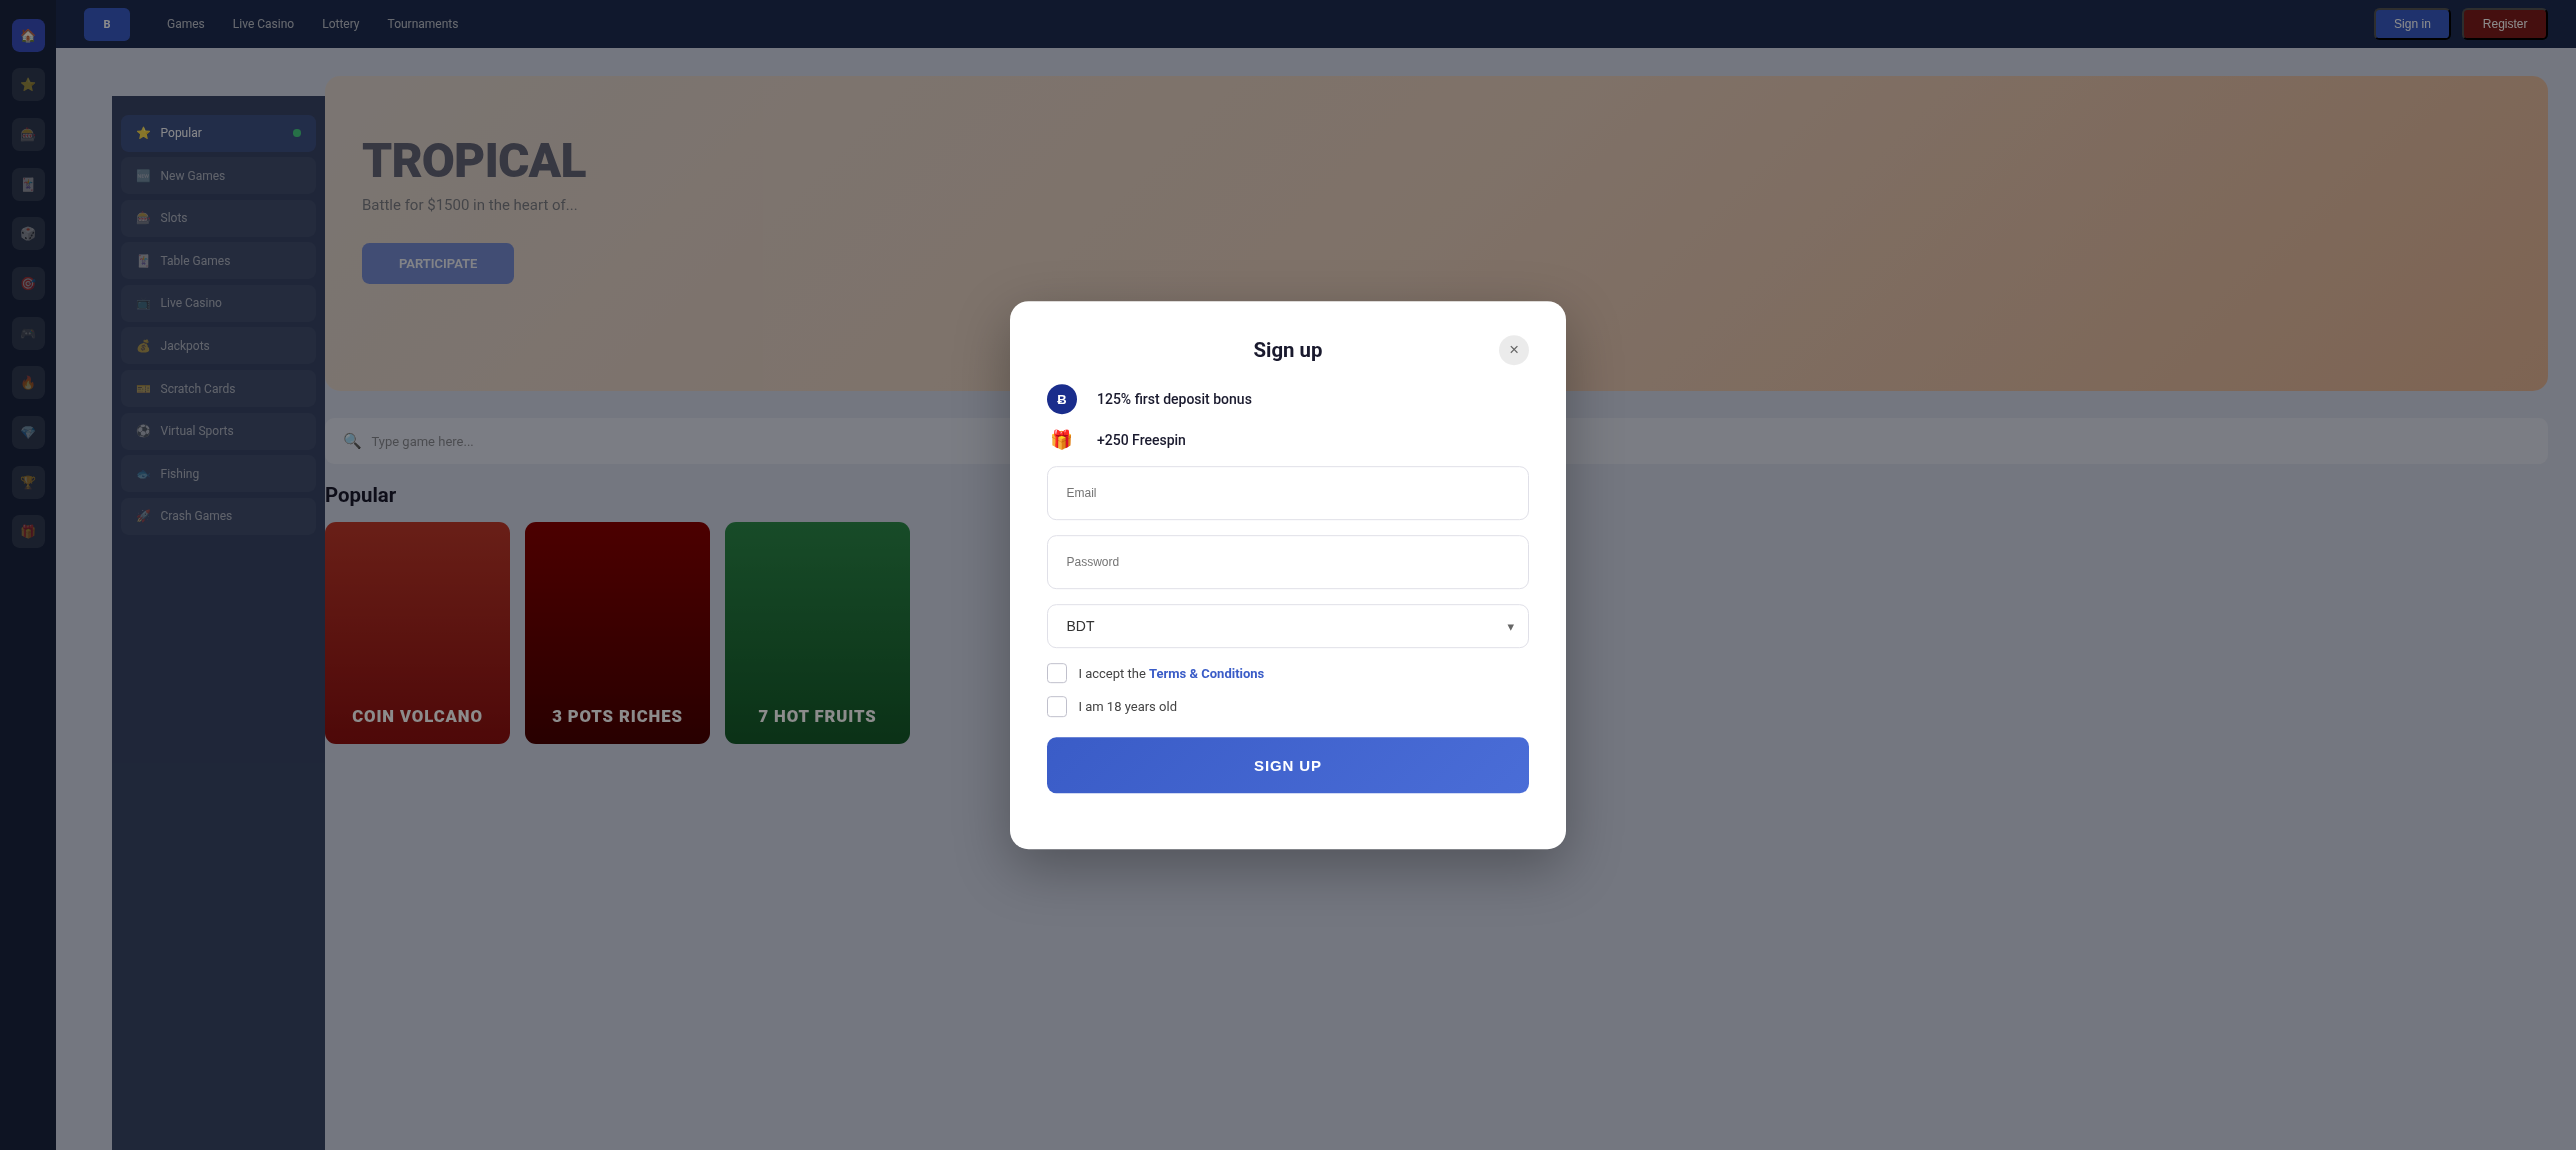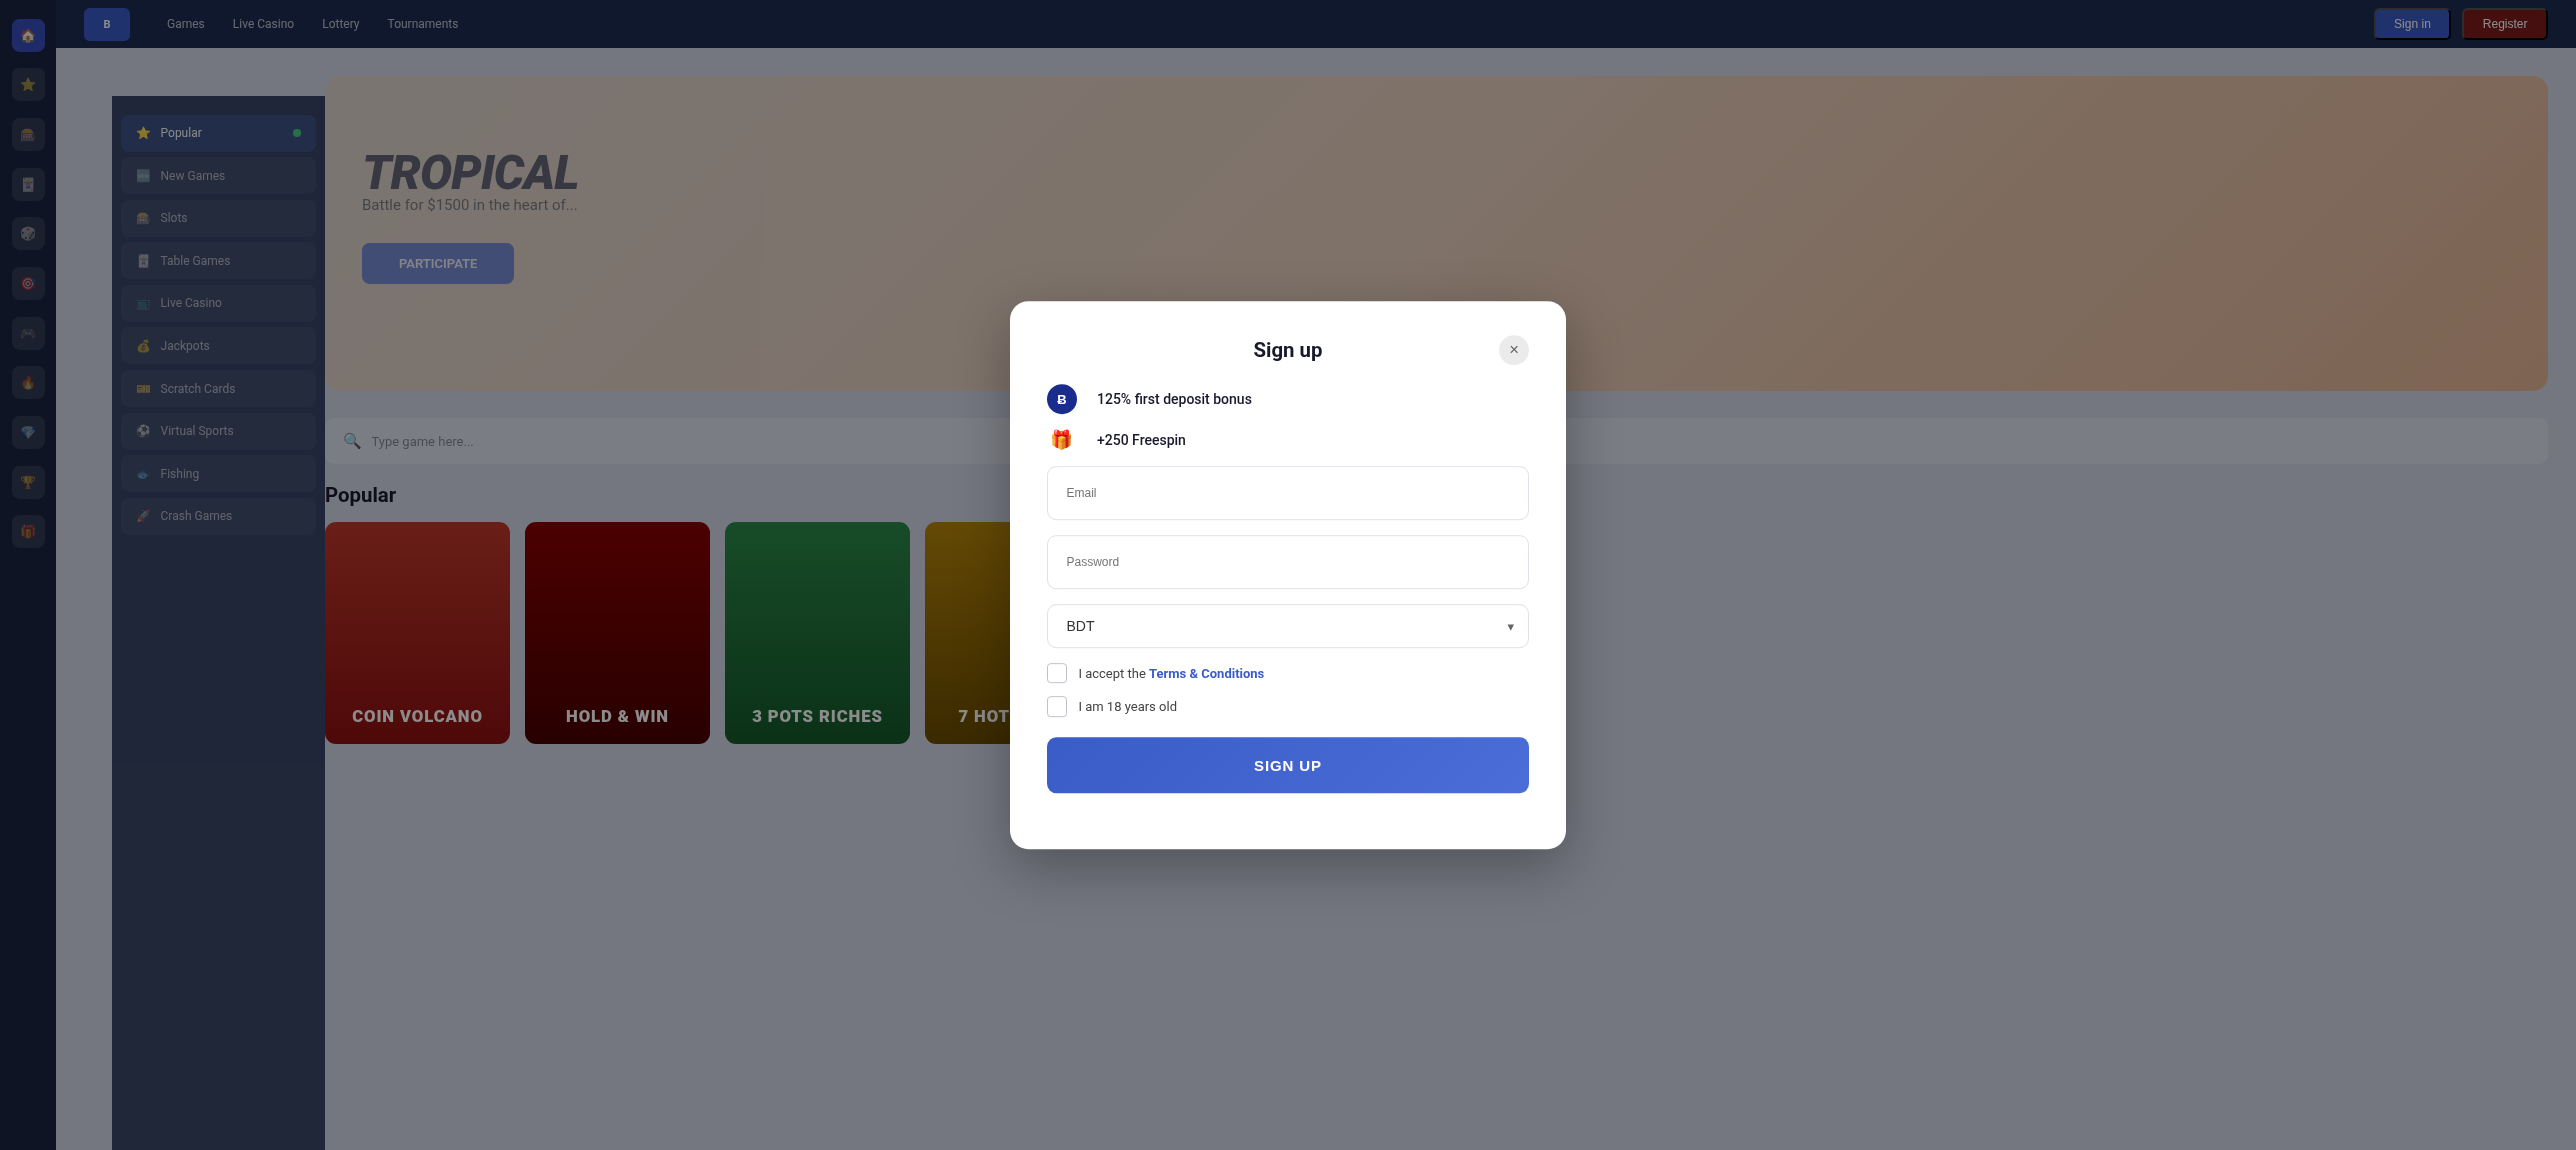--- a/index.html
+++ b/index.html
@@ -137,26 +137,25 @@
       height: 315px;
       background: linear-gradient(135deg, #e8d5c0 0%, #f5c8a0 50%, #f0a060 100%);
       border-radius: 15px;
       overflow: hidden;
       opacity: 0.6;
     }
 
     .hero-title {
       position: absolute;
       left: 37px;
-      top: 68px;
+      top: 56px;
       font-size: 48px;
       font-weight: 900;
       color: #1a1a2e;
       letter-spacing: -0.9px;
-      font-style: italic;
     }
 
     .hero-subtitle {
       position: absolute;
       left: 37px;
       top: 120px;
       font-size: 15px;
       color: #444;
     }
 
@@ -582,23 +581,20 @@
     <span class="search-placeholder">Type game here...</span>
   </div>
 
   <div class="popular-section">
     <div class="popular-title">Popular</div>
     <div class="games-grid">
       <div class="game-card">
         <div class="game-card-title">COIN VOLCANO</div>
       </div>
       <div class="game-card">
-        <div class="game-card-title">HOLD &amp; WIN</div>
-      </div>
-      <div class="game-card">
         <div class="game-card-title">3 POTS RICHES</div>
       </div>
       <div class="game-card">
         <div class="game-card-title">7 HOT FRUITS</div>
       </div>
     </div>
   </div>
 
 </div>
 

